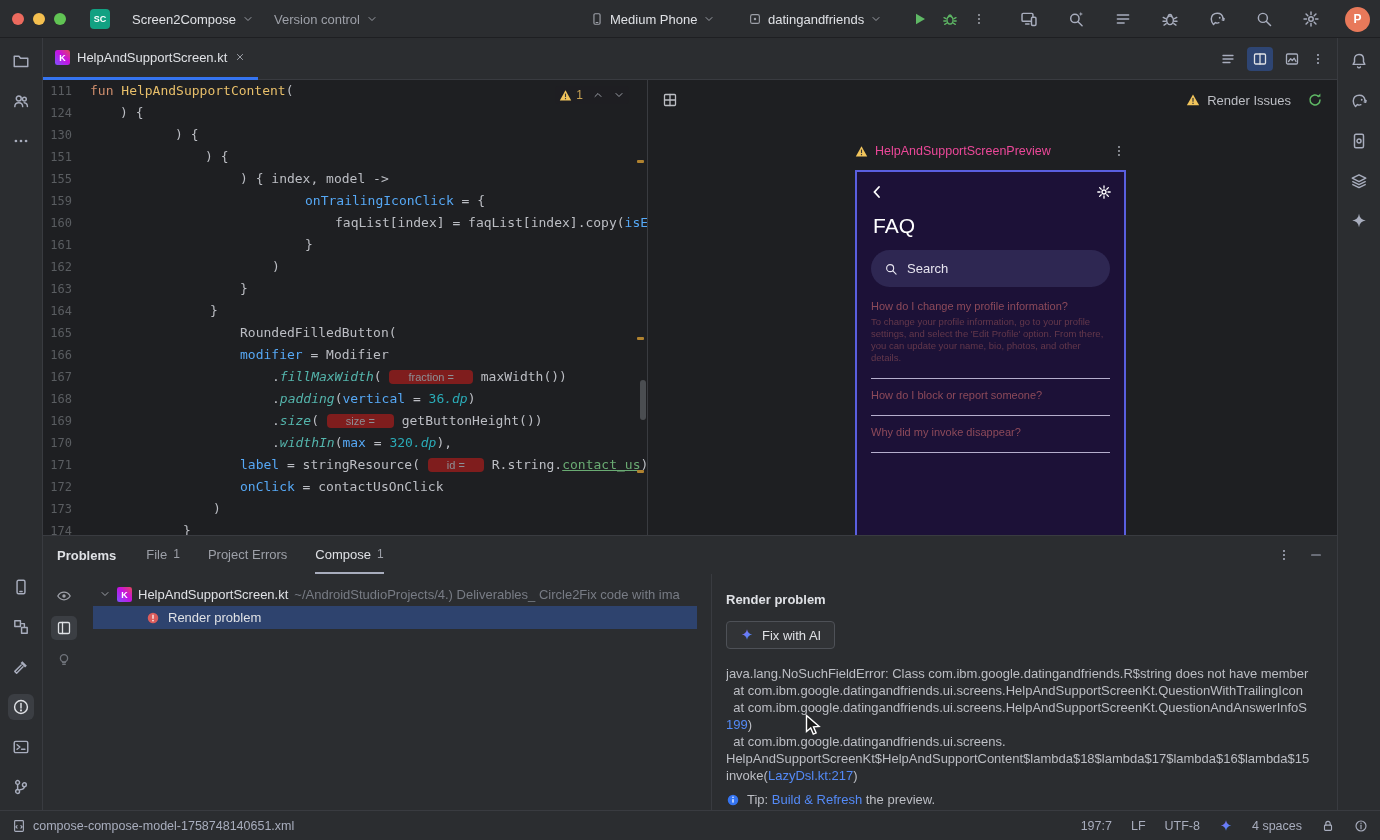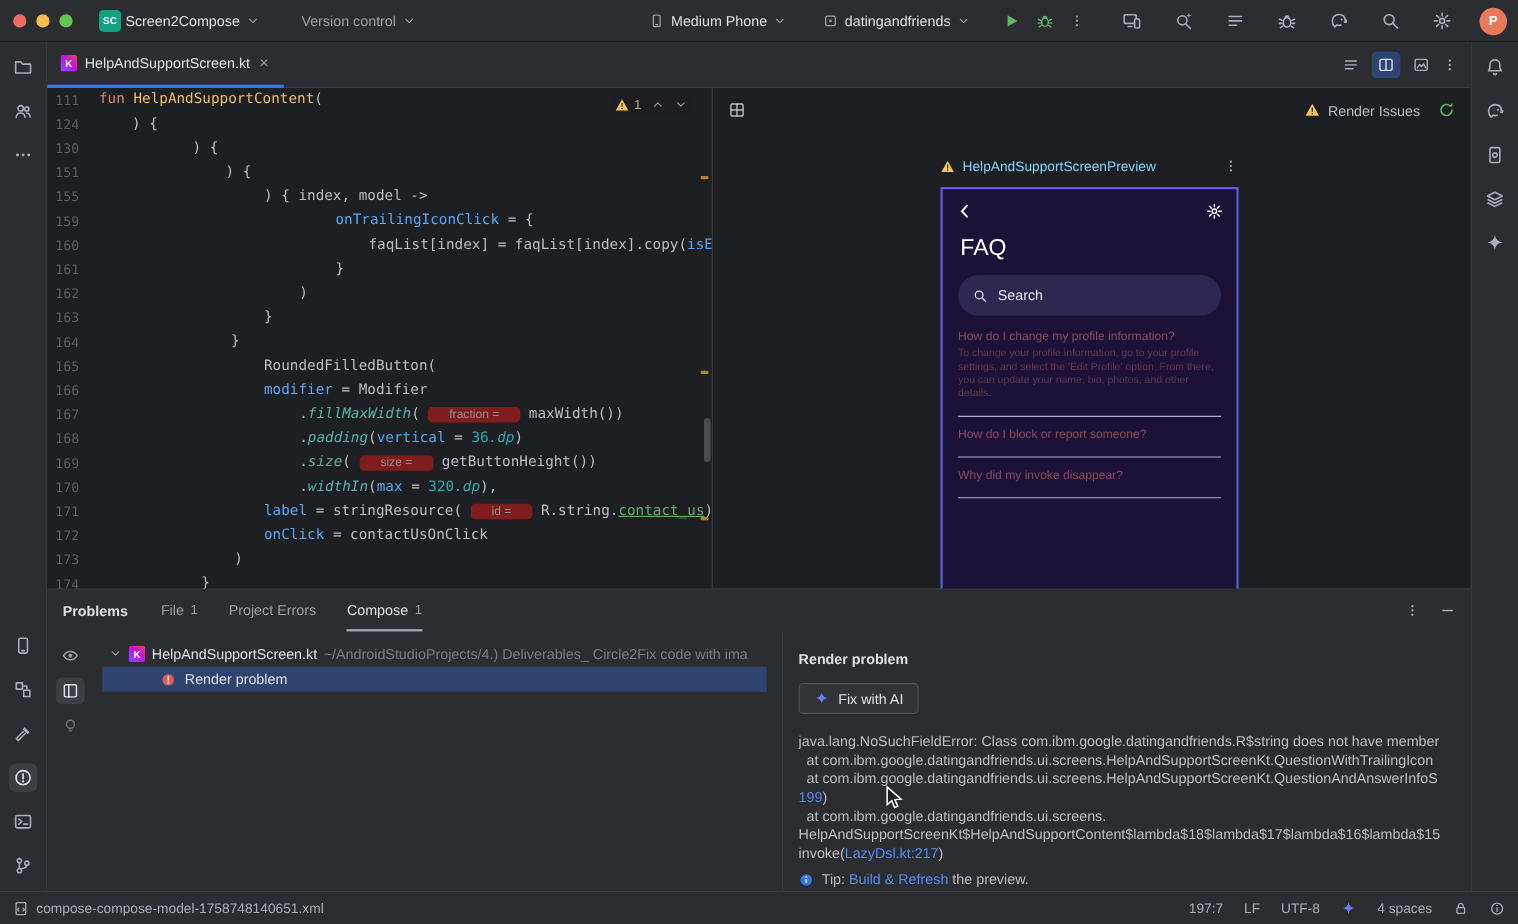--- a/index.html
+++ b/index.html
@@ -49,21 +49,21 @@
   .tk-hint{background:#7f1d1d;color:#8C9096;border-radius:4px;padding:1px 19px;font-size:11px;font-family:Liberation Sans, sans-serif;font-style:normal}
   .inspect{position:absolute;top:6px;right:18px;display:flex;align-items:center;gap:9px;color:#9DA0A8;font-size:12px;background:rgba(30,31,34,.85);padding:2px 4px;border-radius:4px}
   .inspect .wc{display:flex;align-items:center;gap:4px;color:#C8A254}
   .stripe-mark{position:absolute;right:3px;width:7px;height:3px;background:#B0822F;border-radius:1px}
   .vscroll{position:absolute;right:1px;top:300px;width:6px;height:40px;background:#4A4D51;border-radius:3px}
   
   .preview-pane{flex:1;background:#1E1F22;display:flex;flex-direction:column;min-width:0}
   .pv-toolbar{height:40px;display:flex;align-items:center;padding:0 14px;gap:16px;color:#BCBEC4}
   .pv-toolbar .spacer{flex:1}
   .pv-canvas{position:relative;height:415px;overflow:hidden}
-  .pv-label{position:absolute;left:207px;top:24px;width:271px;display:flex;align-items:flex-end;gap:7px;font-size:12.5px;color:#7dd3fc}
+  .pv-label{position:absolute;left:207px;top:24px;width:271px;display:flex;align-items:flex-end;gap:7px;font-size:12.5px;color:#ec4899}
   .pv-label .spacer{flex:1}
   .pframe{position:absolute;left:207px;top:50px;width:271px;height:400px;background:#1C1137;border:2px solid #5A5FE0;overflow:hidden}
   .pf-back{position:absolute;left:12px;top:12px;color:#fff}
   .pf-gear{position:absolute;right:12px;top:12px;color:#fff}
   .pf-title{position:absolute;left:16px;top:42px;font-size:21px;color:#fff}
   .pf-search{position:absolute;left:14px;right:14px;top:78px;height:37px;border-radius:19px;background:#2E2752;display:flex;align-items:center;padding-left:13px;gap:9px;color:#E6E4EF;font-size:13px}
   .pf-faq{position:absolute;left:14px;right:14px;top:128px}
   .faq-item{border-bottom:1px solid rgba(208,202,232,.85);padding-bottom:14px;margin-bottom:10px}
   .faq-q{font-size:11px;color:#8D4A5A}
   .faq-a{font-size:9.5px;line-height:12px;color:#64384B;margin-top:4px}
@@ -105,21 +105,21 @@
 
 <div class="app">
 
   <div class="titlebar">
     <div class="tl">
       <span style="background:#EC6A5E"></span>
       <span style="background:#F4BF4F"></span>
       <span style="background:#61C454"></span>
     </div>
     <div class="app-badge">SC</div>
-    <div class="tb-group" style="left:110px">
+    <div class="tb-group" style="left:128px">
       <span>Screen2Compose</span>
       <span class="icon i12 muted">
           <svg viewBox="0 0 16 16">
             <path d="M4 6l4 4 4-4" fill="none" stroke="currentColor" stroke-width="1.3" stroke-linecap="round" stroke-linejoin="round"></path>
           </svg>
         </span>
     </div>
     <div class="tb-group muted" style="left:270px">
       <span>Version control</span>
       <span class="icon i12">

